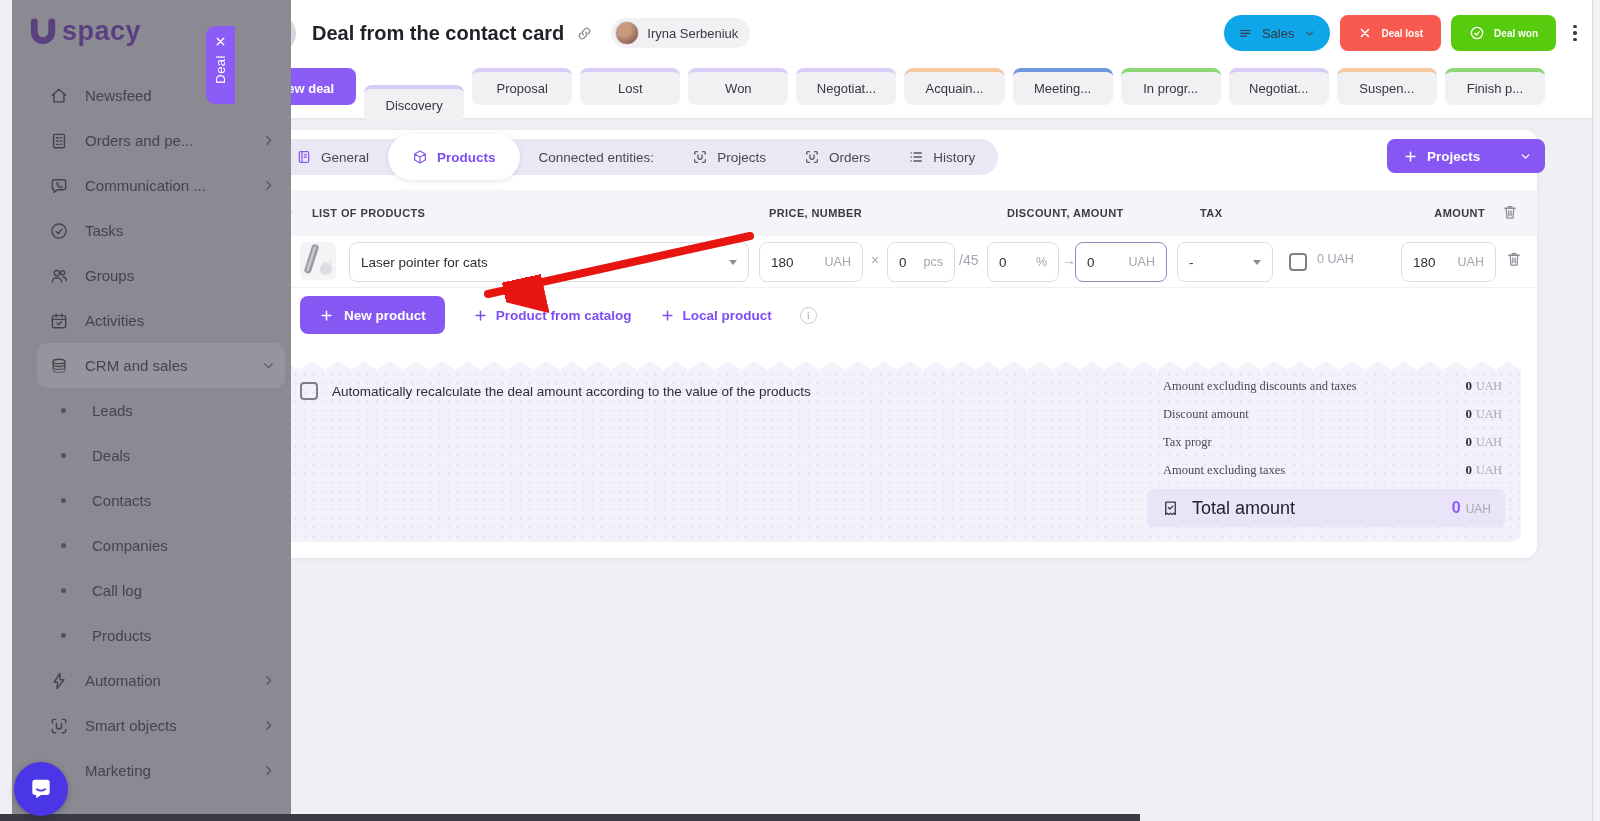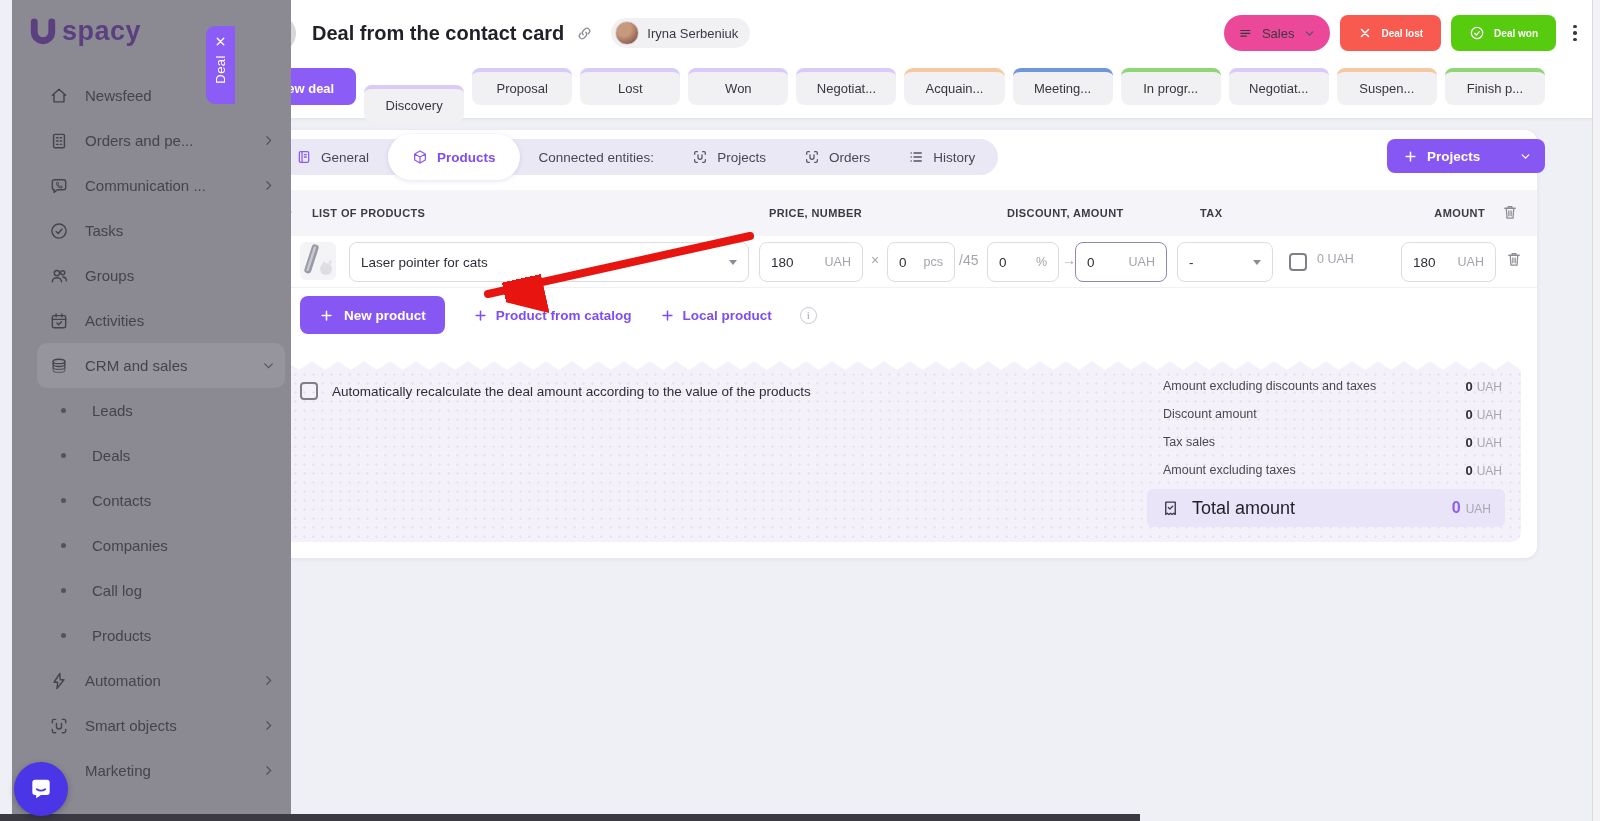--- a/index.html
+++ b/index.html
@@ -64,21 +64,21 @@
   .link-ic { color:#8d8b96; cursor:pointer; }
   .owner-pill {
     margin-left:18px; height:30px; border-radius:16px; background:#f1f1f4;
     display:flex; align-items:center; gap:8px; padding:0 12px 0 4px; cursor:pointer;
   }
   .avatar { width:24px; height:24px; border-radius:50%;
     background:radial-gradient(circle at 35% 30%, #c79a7d 0 35%, #8a5a4c 80%); border:1px solid #d9d9de; }
   .owner-name { font-size:13px; color:#3a3842; }
   .hdr-actions { position:absolute; right:16px; top:15px; display:flex; align-items:center; gap:10px; }
   .funnel-pill {
-    height:36px; border-radius:18px; background:#ec4899; display:flex; align-items:center;
+    height:36px; border-radius:18px; background:#0ea5e9; display:flex; align-items:center;
     gap:9px; padding:0 14px; font-size:13px; color:#3a3842; cursor:pointer;
   }
   .btn-lost, .btn-won {
     height:36px; border-radius:8px; display:flex; align-items:center; gap:9px;
     padding:17px 18px; color:#fff; font-size:10px; font-weight:bold; cursor:pointer; border:none;justify-content:space-between;
   }
   .btn-lost { background:#f95a50; }
   .btn-won  { background:#57cb0e; }
   .kebab { width:18px; display:flex; flex-direction:column; align-items:center; gap:3px; padding:6px 0; cursor:pointer; }
   .kebab i { width:3.5px; height:3.5px; border-radius:50%; background:#3a3842; }
@@ -166,21 +166,21 @@
     background-image:radial-gradient(rgba(150,130,215,0.14) 1px, transparent 1.2px);
     background-size:9px 9px;
   }
   .zigzag { position:absolute; left:0; top:-10px; width:1248px; height:10px; }
   .recalc-row { position:absolute; left:27px; top:12px; display:flex; align-items:center; gap:14px; }
   .checkbox {
     width:18px; height:18px; border:2px solid #807e89; border-radius:4px; background:transparent; cursor:pointer;
   }
   .recalc-lbl { font-size:13.5px; color:#2f2d36; }
   .sum-col { position:absolute; right:16px; top:2px; width:358px; }
-  .sum-row { height:28px; display:flex; align-items:center; justify-content:space-between; padding:0 3px 0 16px; }
+  .sum-row { height:28px; display:flex; align-items:center; justify-content:space-between; padding:0 3px 0 16px;font-family:Liberation Serif, serif; }
   .sum-lbl { font-size:12.5px; color:#4a4852; }
   .sum-val { font-size:13px; color:#2f2d36; font-weight:bold; }
   .sum-unit { font-size:12px; color:#a8a6b0; font-weight:normal; margin-left:4px; }
   .total-row {
     margin-top:5px; height:38px; background:#e9e4f8; border-radius:6px;
     display:flex; align-items:center; justify-content:space-between; padding:0 14px;
   }
   .total-left { display:flex; align-items:center; gap:12px; }
   .total-lbl { font-size:18px; color:#211f27; }
   .total-val { font-size:16px; font-weight:bold; color:#8b5cf6; }
@@ -569,21 +569,21 @@
     <div class="sum-col">
       <div class="sum-row">
         <span class="sum-lbl">Amount excluding discounts and taxes</span>
         <span class="sum-val"><span>0</span><span class="sum-unit">UAH</span></span>
       </div>
       <div class="sum-row">
         <span class="sum-lbl">Discount amount</span>
         <span class="sum-val"><span>0</span><span class="sum-unit">UAH</span></span>
       </div>
       <div class="sum-row">
-        <span class="sum-lbl">Tax sales</span>
+        <span class="sum-lbl">Tax progr</span>
         <span class="sum-val"><span>0</span><span class="sum-unit">UAH</span></span>
       </div>
       <div class="sum-row">
         <span class="sum-lbl">Amount excluding taxes</span>
         <span class="sum-val"><span>0</span><span class="sum-unit">UAH</span></span>
       </div>
       <div class="total-row">
         <span class="total-left">
           <svg width="19" height="19" viewBox="0 0 24 24" fill="none" stroke="#3a3842" stroke-width="1.7" stroke-linecap="round" stroke-linejoin="round">
               <path d="M6 4 h12 v15.5 l-2-1.5 -2 1.5 -2-1.5 -2 1.5 -2-1.5 -2 1.5 Z"></path>

